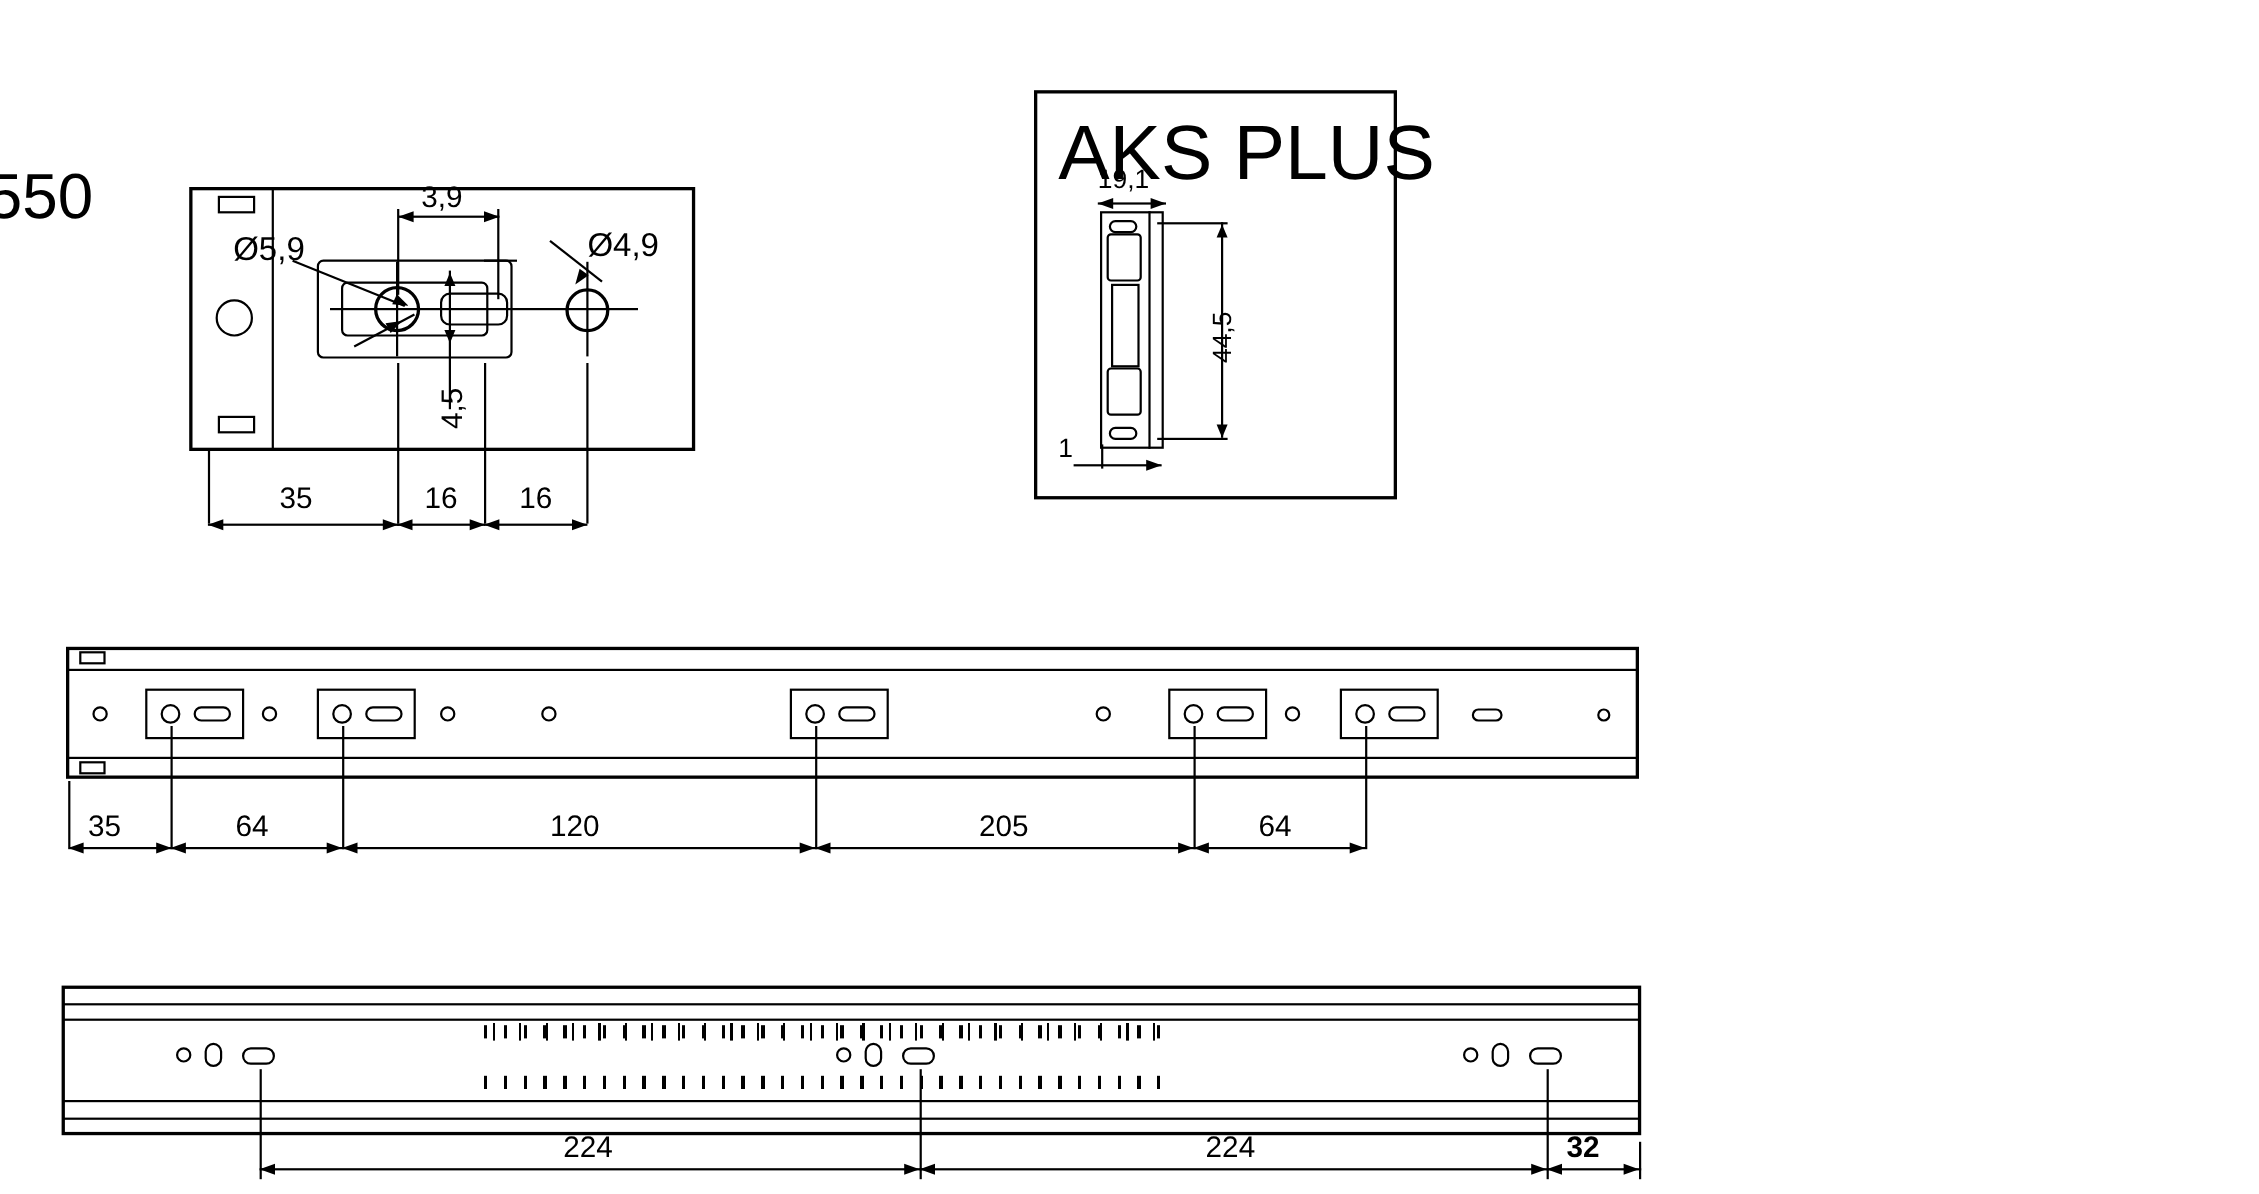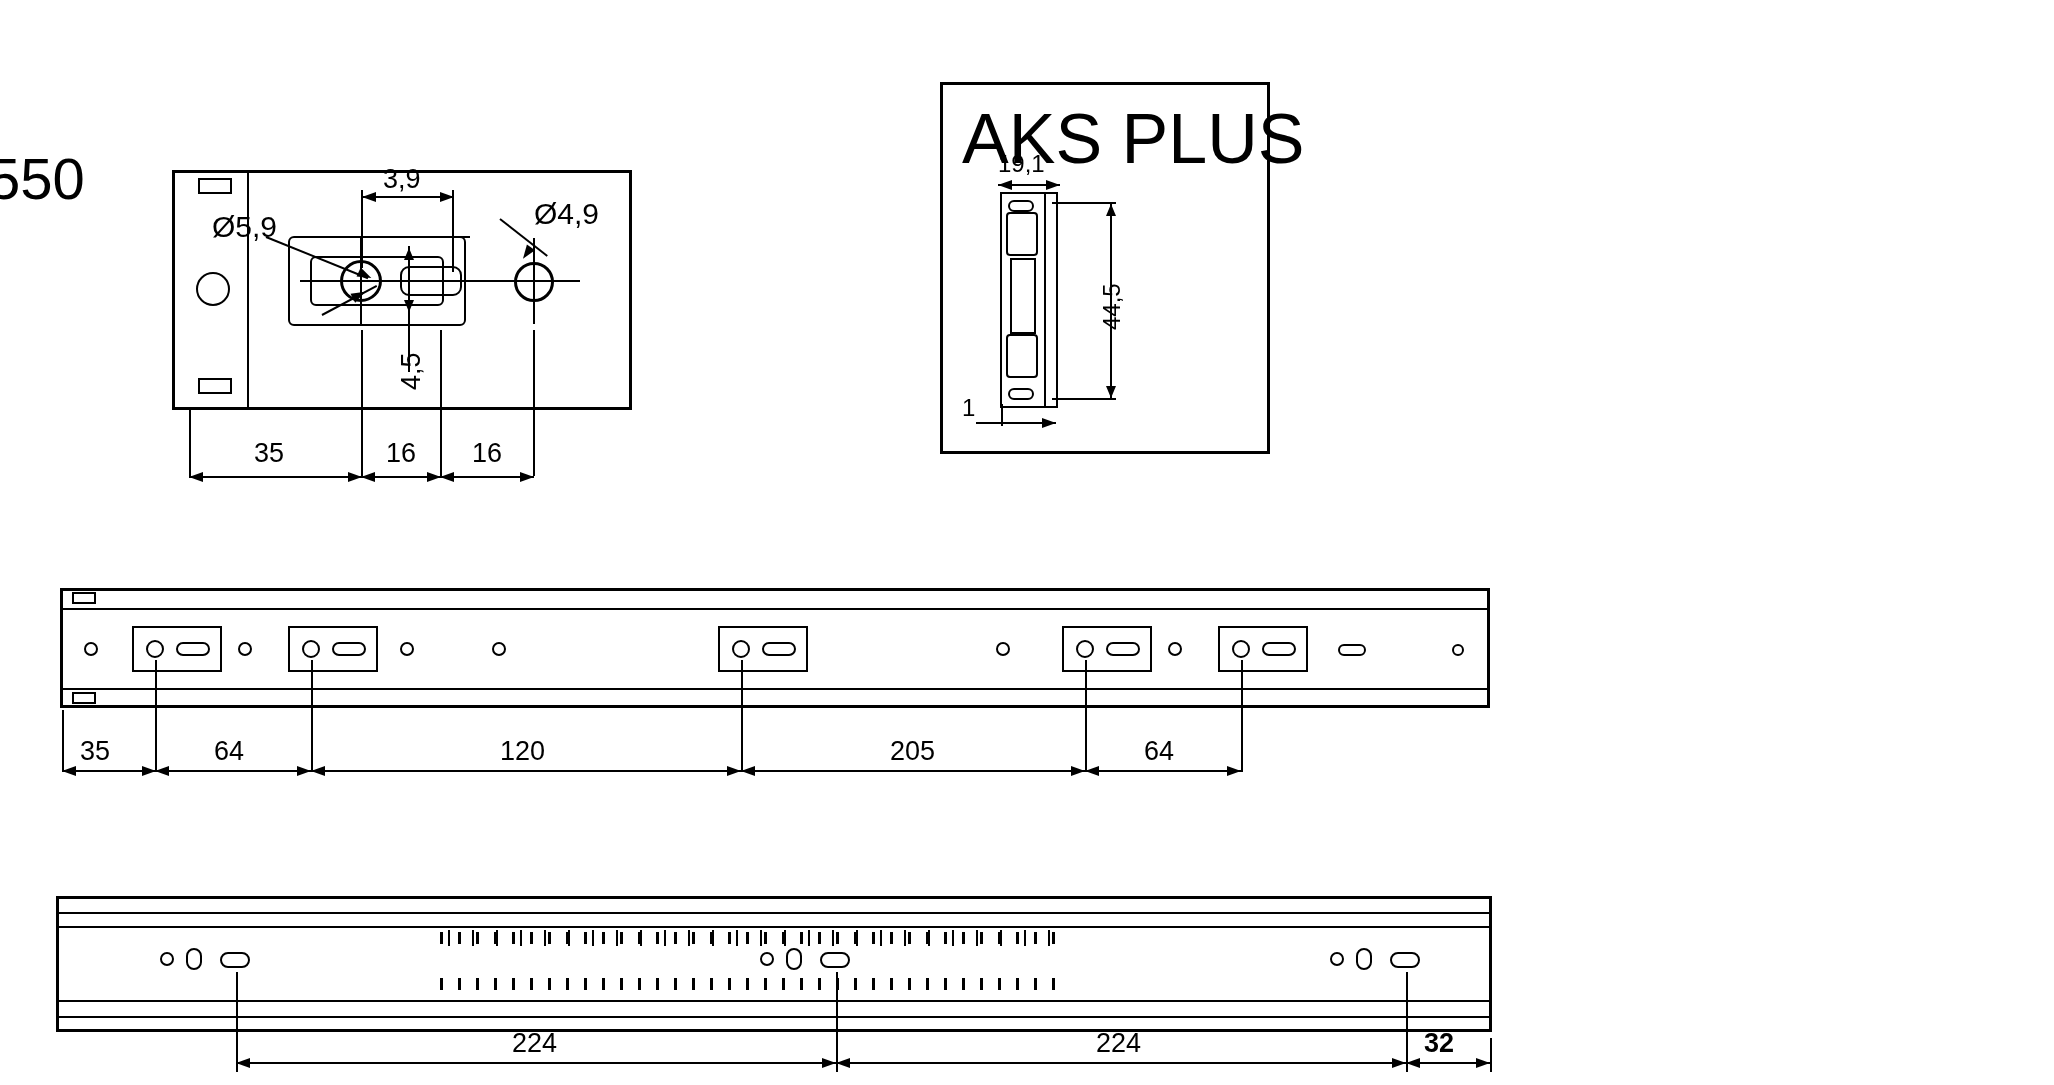--- a/index.html
+++ b/index.html
@@ -53,21 +53,21 @@
 <div class="ln v" style="left:533px;top:238px;width:2px;height:86px;"></div>
 
 <div class="ln" style="left:266px;top:236px;width:110px;height:2px;transform:rotate(22deg);transform-origin:left center;"></div>
 <div class="txt" style="left:212px;top:212px;font-size:30px;">Ø5,9</div>
 <div class="arrowR" style="left:358px;top:270px;transform:rotate(25deg);"></div>
 
 <div class="ln" style="left:322px;top:314px;width:62px;height:2px;transform:rotate(-28deg);transform-origin:left center;"></div>
 <div class="arrowR" style="left:352px;top:290px;transform:rotate(-28deg);"></div>
 
 <div class="ln" style="left:500px;top:218px;width:60px;height:2px;transform:rotate(38deg);transform-origin:left center;"></div>
-<div class="txt" style="left:534px;top:199px;font-size:30px;">Ø4,9</div>
+<div class="txt" style="left:534px;top:209px;font-size:30px;">Ø4,9</div>
 <div class="arrowR" style="left:520px;top:248px;transform:rotate(125deg);"></div>
 
 <div class="ln h" style="left:362px;top:196px;width:92px;"></div>
 <div class="arrowL" style="left:362px;top:192px;"></div>
 <div class="arrowR" style="left:440px;top:192px;"></div>
 <div class="ln v" style="left:361px;top:190px;height:78px;"></div>
 <div class="ln v" style="left:452px;top:190px;height:82px;"></div>
 <div class="txt dim" style="left:383px;top:166px;">3,9</div>
 
 <div class="ln v" style="left:408px;top:246px;height:126px;"></div>

